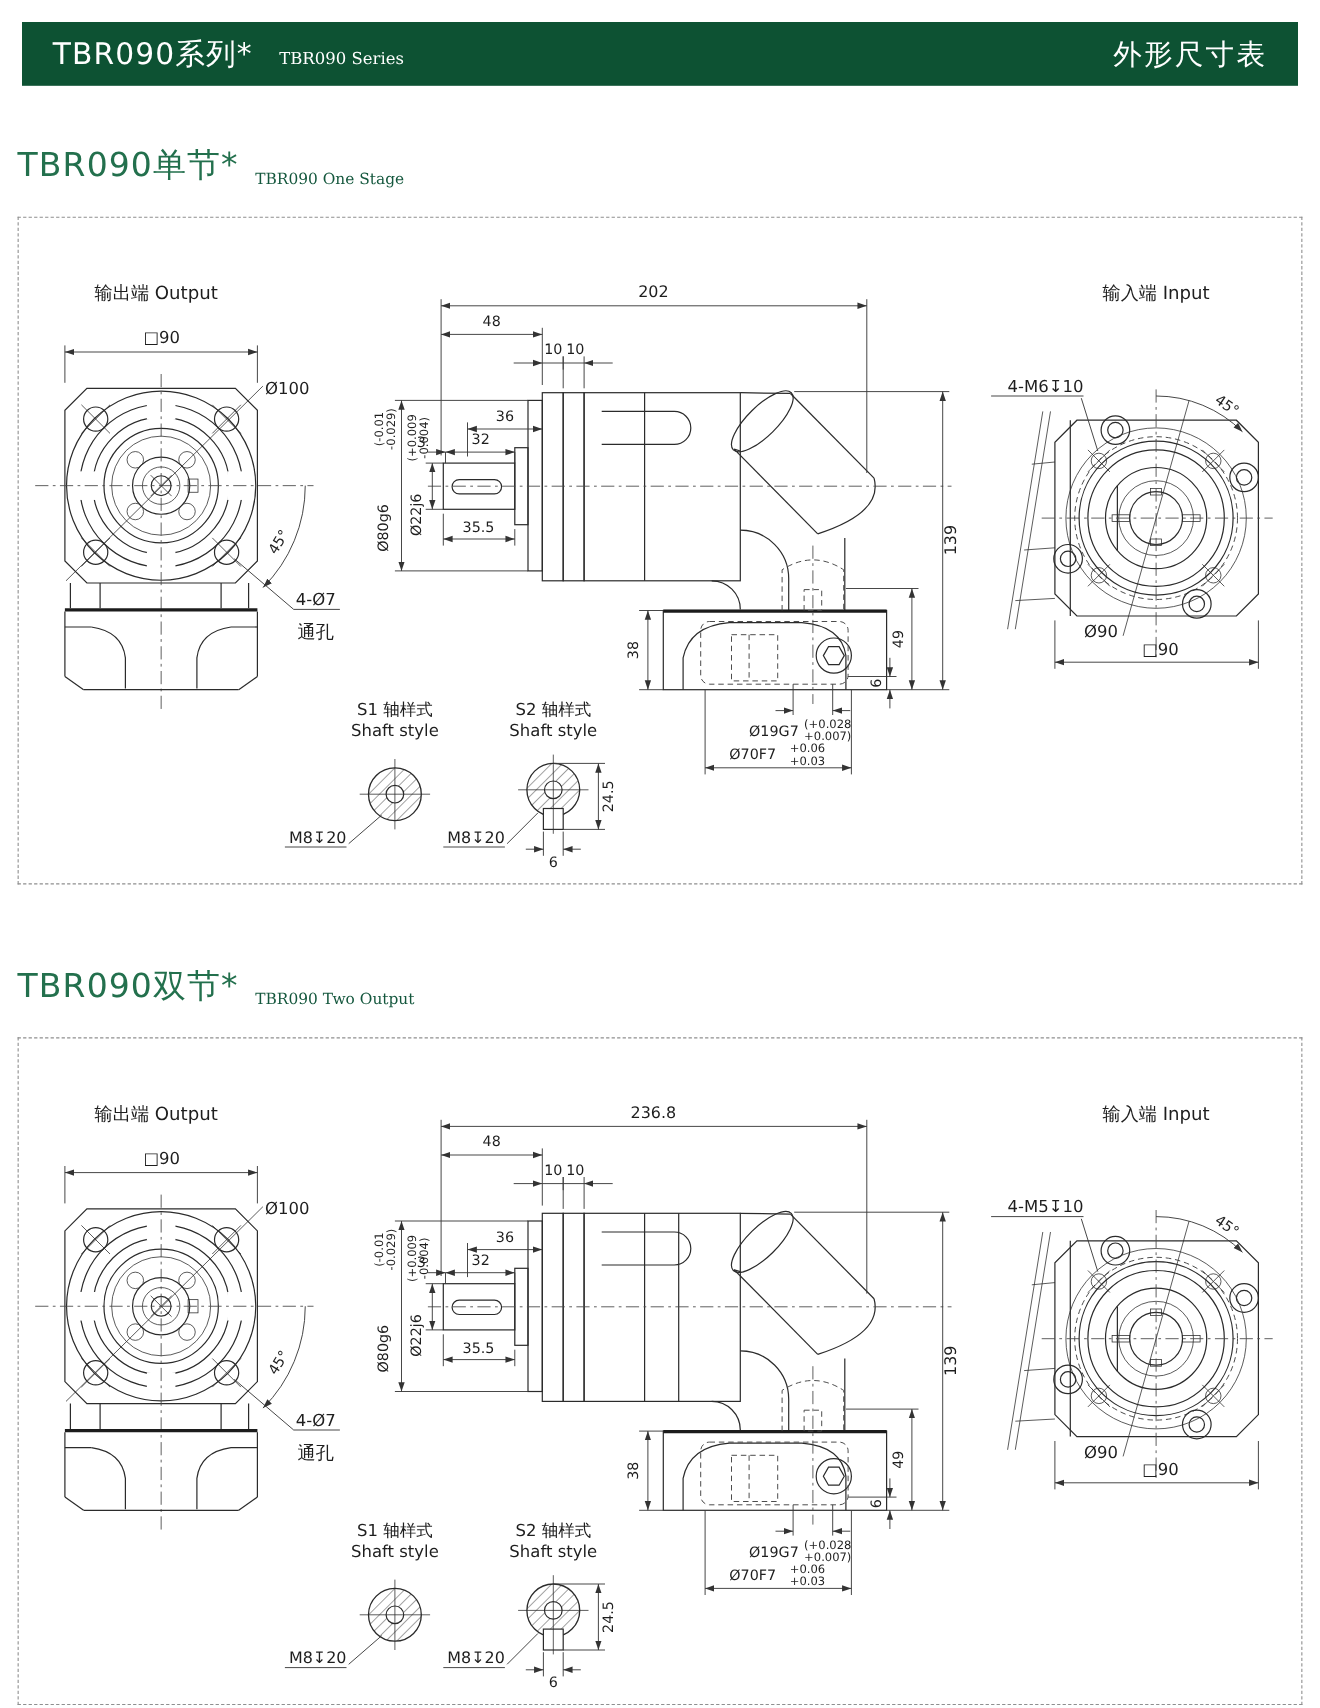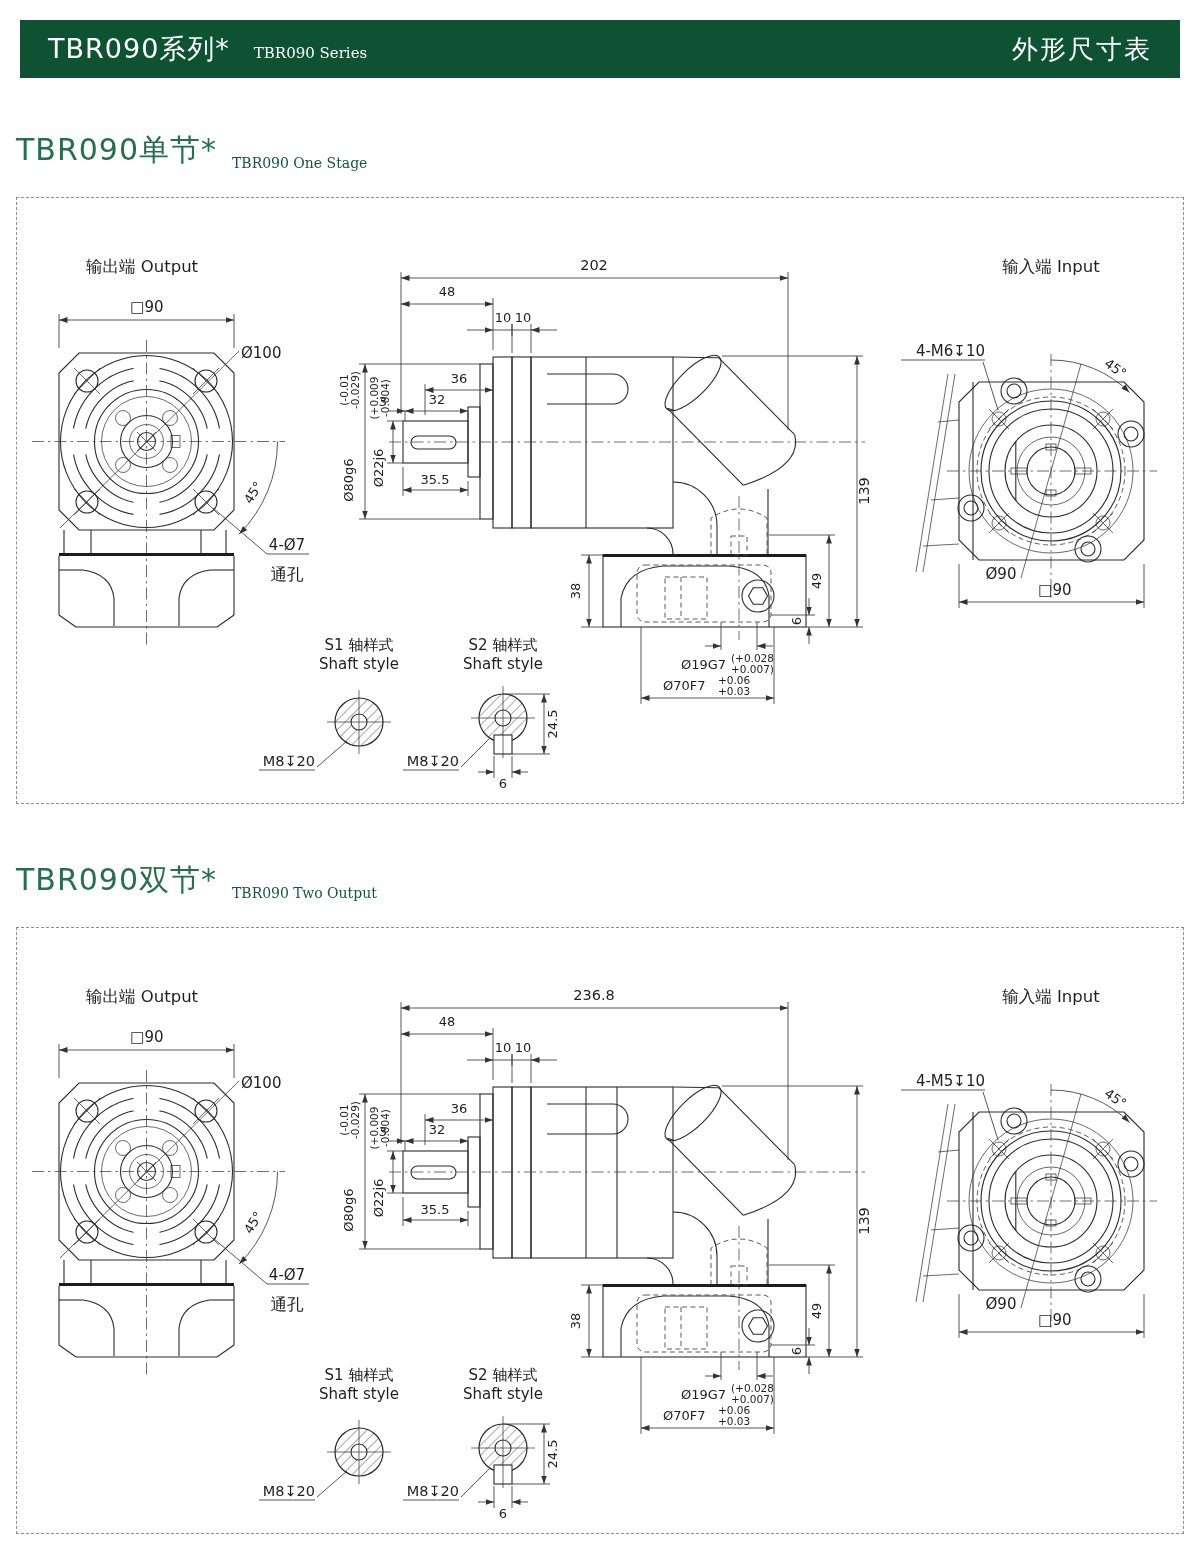--- a/index.html
+++ b/index.html
@@ -354,21 +354,21 @@
         </g>
     <line class="dim" x1="477" y1="558" x2="477" y2="580"></line>
         <line class="dim" x1="495" y1="558" x2="495" y2="580"></line>
     <line class="dim" x1="461" y1="574" x2="477" y2="574" marker-end="url(#ma)"></line>
     <line class="dim" x1="511" y1="574" x2="495" y2="574" marker-end="url(#ma)"></line>
     <text x="486" y="590" text-anchor="middle" data-name="dim-s2-key-width">6</text>
   </g>
 </svg>
 </div>
 
-<div class="sec" style="margin-top:56px;" data-name="section-title-two-stage">
+<div class="sec" style="margin-top:72px;" data-name="section-title-two-stage">
   <span class="zh" data-name="section-title-zh">TBR090双节*</span>
   <span class="en" data-name="section-title-en">TBR090 Two Output</span>
 </div>
 
 <div class="panel stage2" data-name="drawing-panel-two-stage">
 <svg viewBox="0 0 1166 605" width="1166" height="605" data-name="dimension-drawing">
 
   <g data-name="output-front-view">
     <text class="t16" x="69" y="74" data-name="output-view-label">输出端  Output</text>
 

